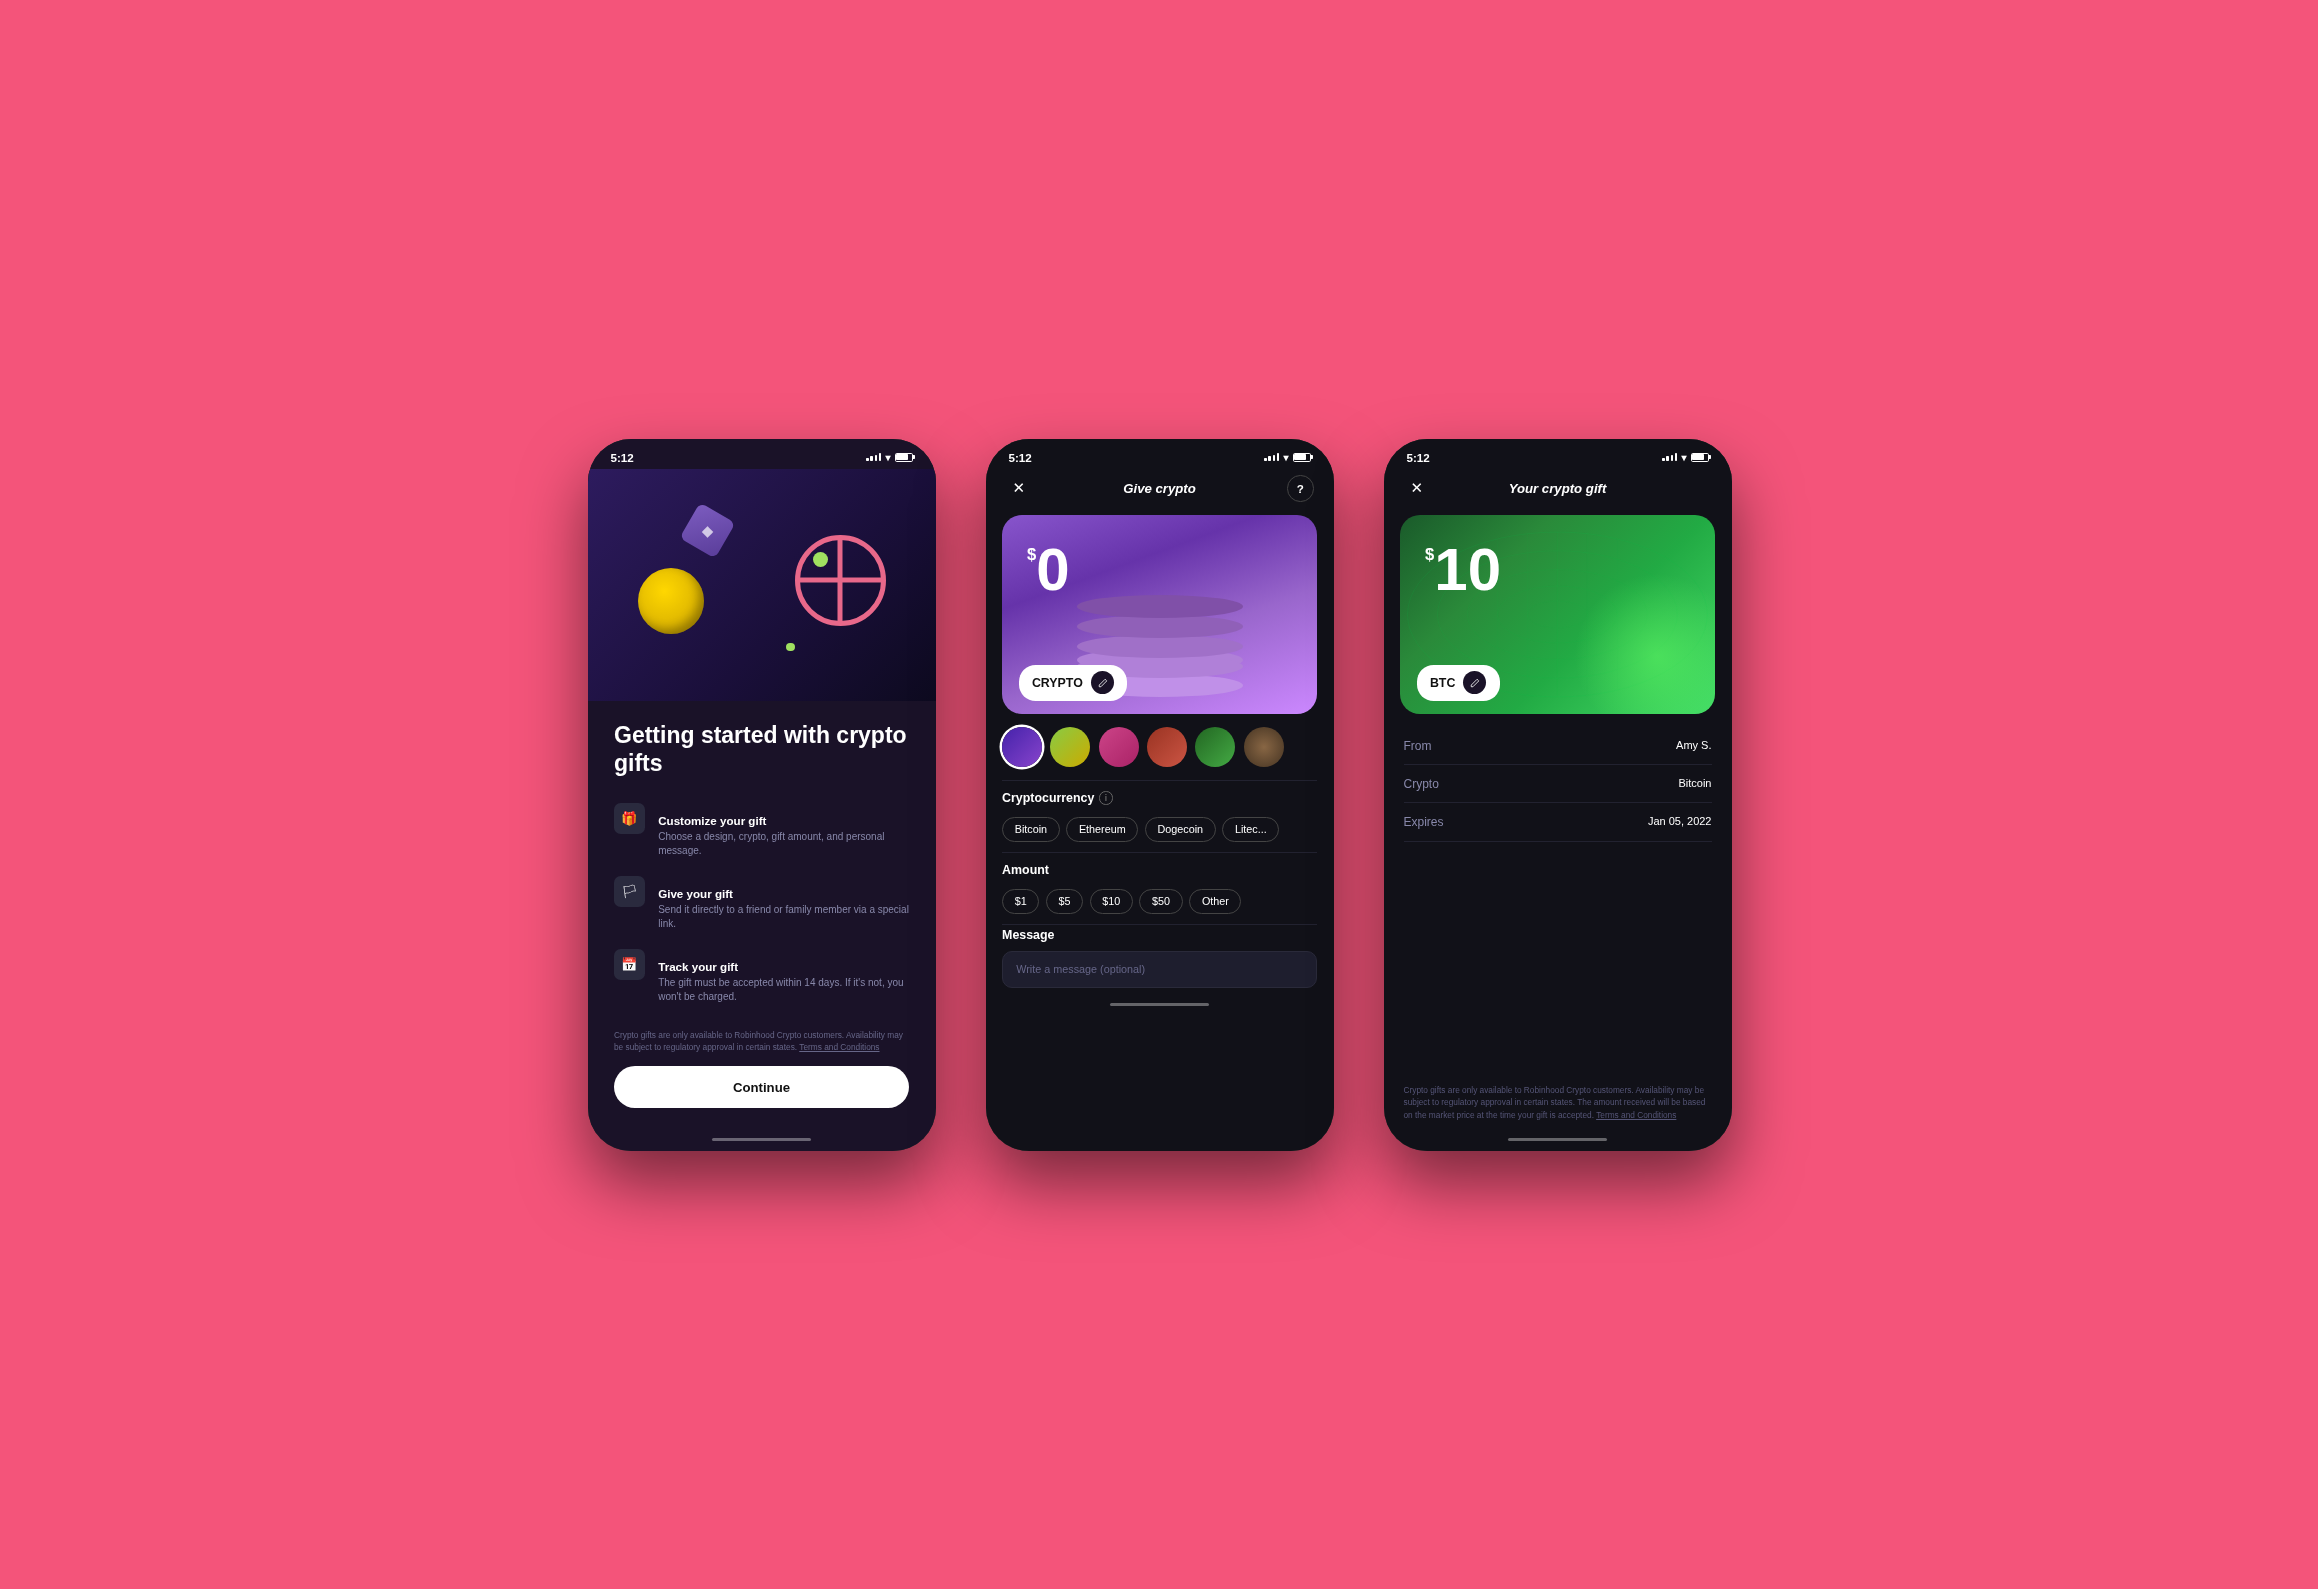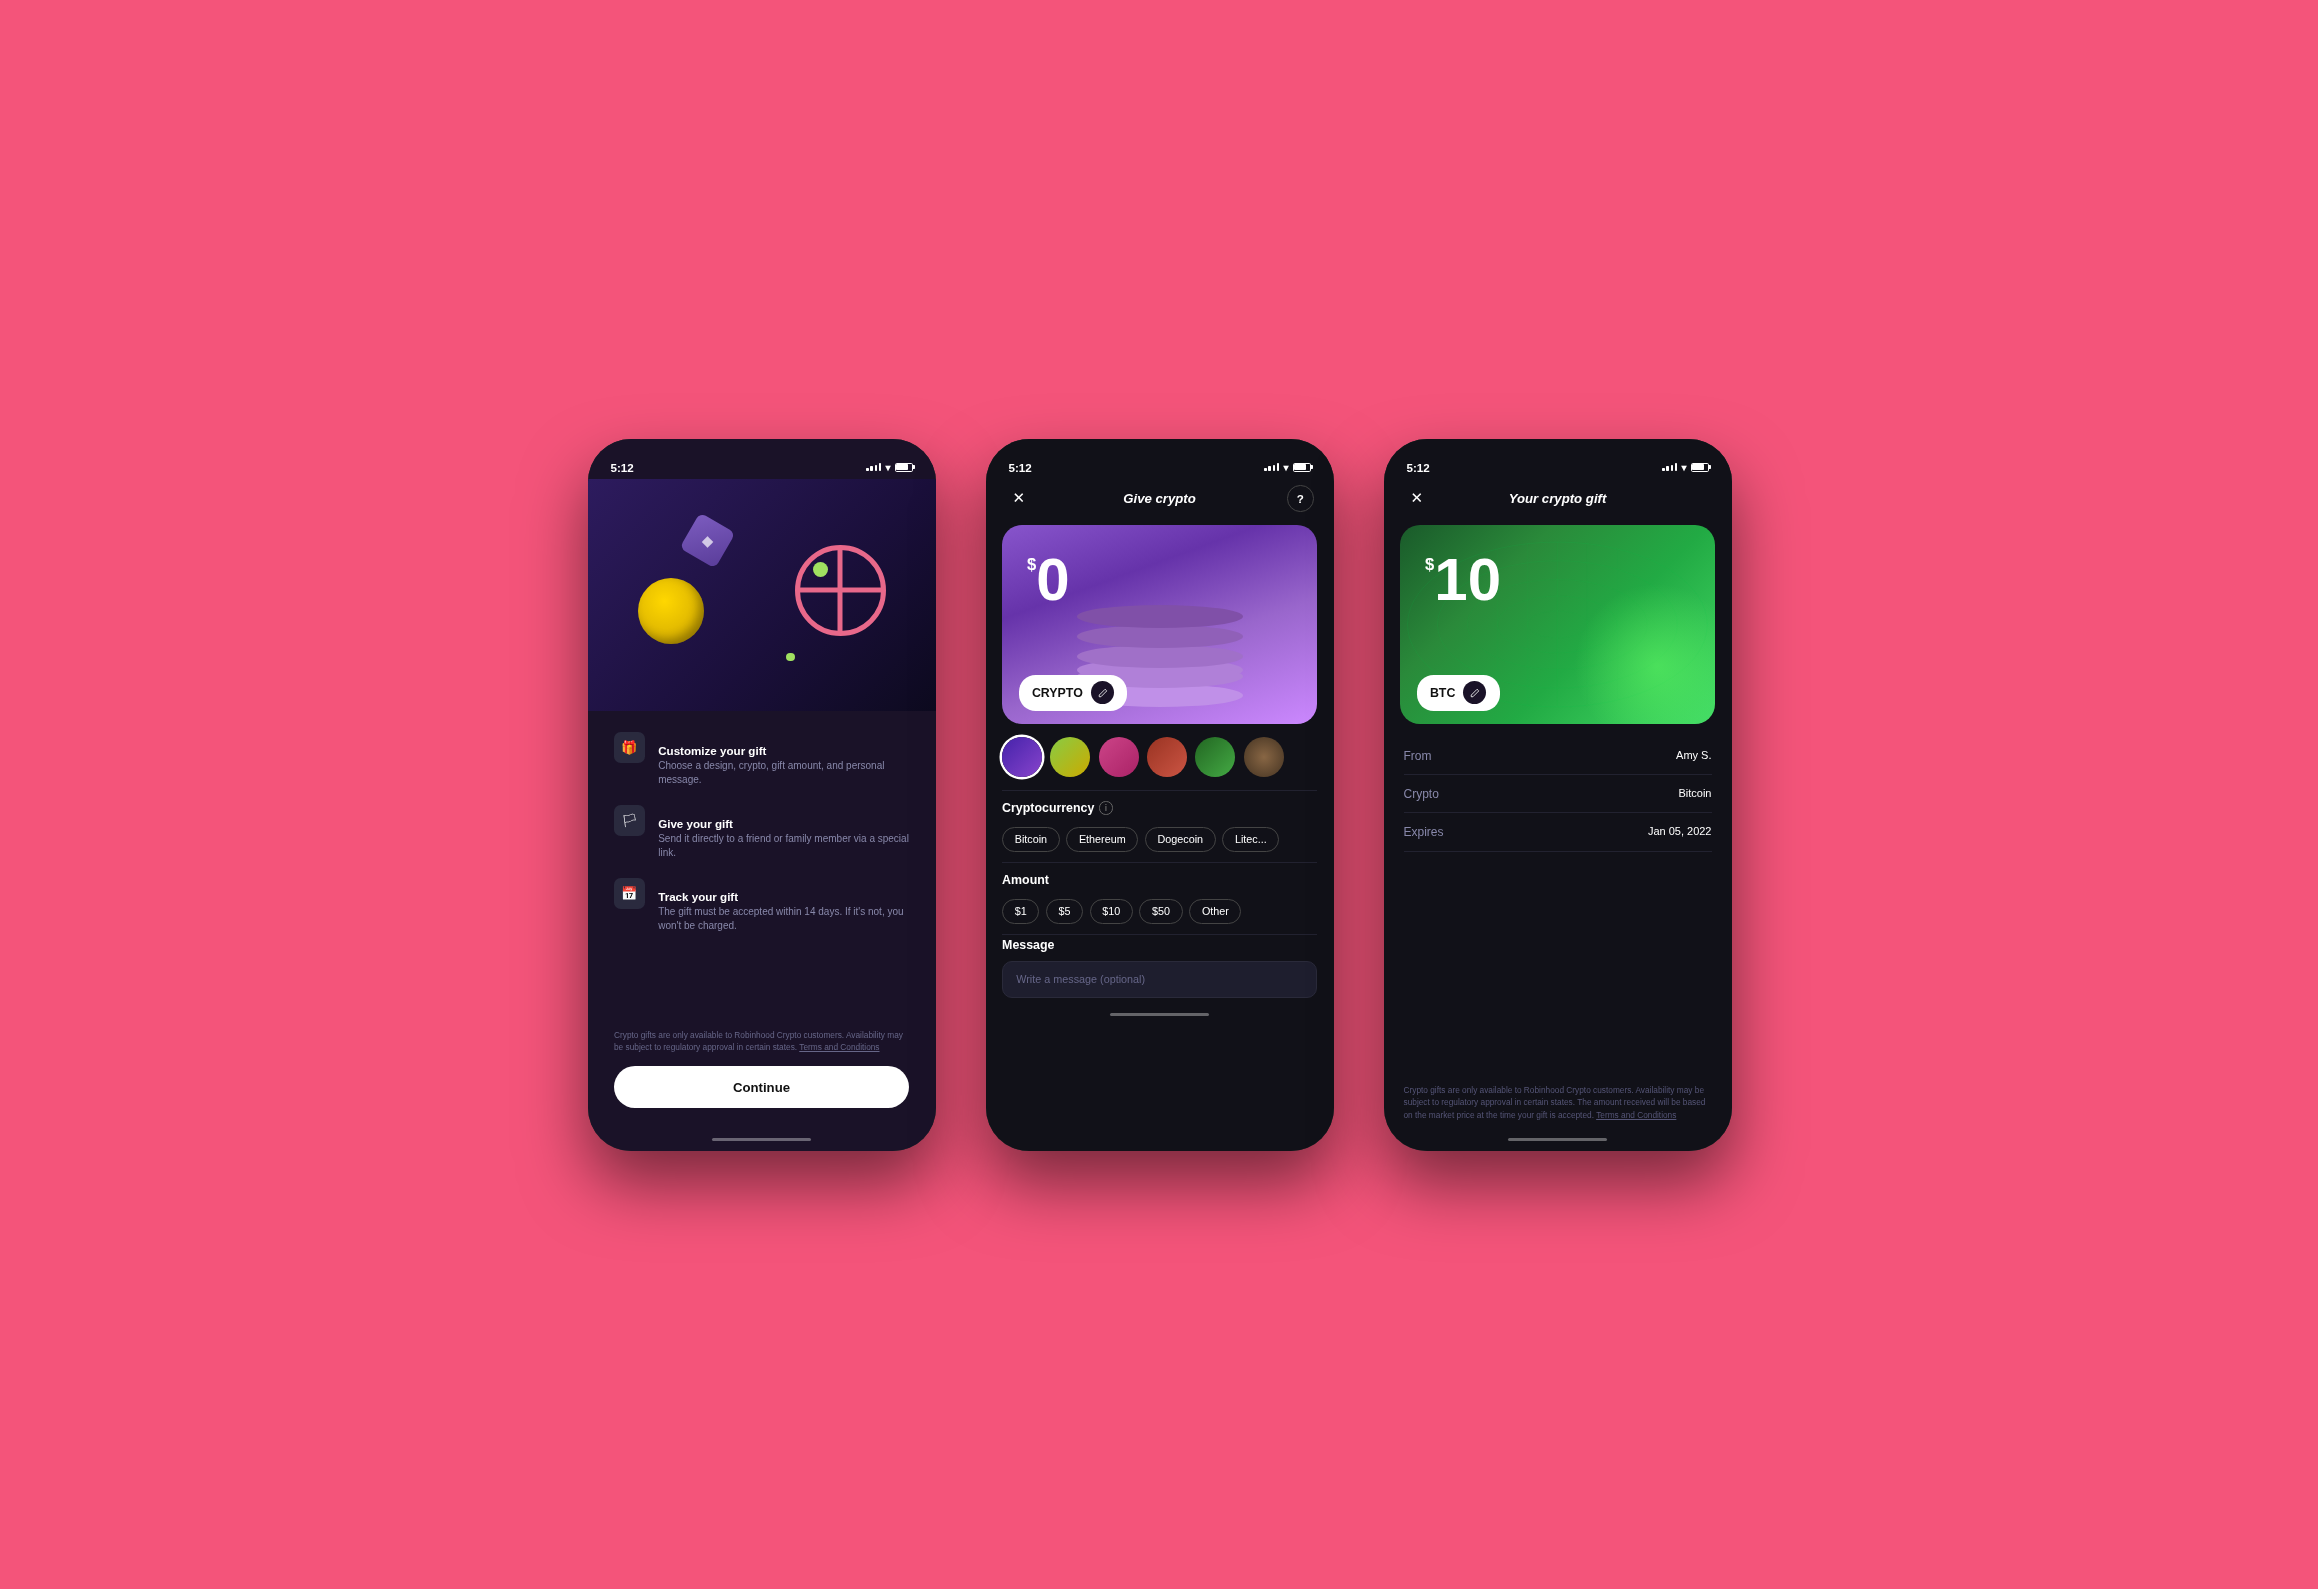--- a/index.html
+++ b/index.html
@@ -41,21 +41,20 @@
 
     
     .status-bar {
       display: flex;
       justify-content: space-between;
       padding: 11.6px 23px 5px;
       color: white;
       font-size: 10.8px;
       font-weight: 600;
       flex-shrink: 0;
-      margin-top: 10px;
     }
     .status-time { font-weight: 700; font-size: 11.6px; }
     .status-icons { display: flex; gap: 4.1px; align-items: center; }
     .signal-bars { display: flex; gap: 1.7px; align-items: flex-end; }
     .signal-bar { width: 2.5px; background: white; border-radius: 0.8px; }
     .signal-bar:nth-child(1) { height: 3.3px; }
     .signal-bar:nth-child(2) { height: 5px; }
     .signal-bar:nth-child(3) { height: 6.6px; }
     .signal-bar:nth-child(4) { height: 8.3px; }
     .wifi-icon { font-size: 10px; }
@@ -468,20 +467,21 @@
 
       <div class="phone1-hero">
         <div class="coin-purple"></div>
         <div class="coin-yellow"></div>
         <div class="coin-pink"></div>
         <div class="coin-green-small"></div>
         <div class="coin-green-dot"></div>
       </div>
 
       <div class="phone1-content">
+        <h1 class="phone1-title">Getting started with crypto gifts</h1>
 
         <div class="feature-item">
           <div class="feature-icon">🎁</div>
           <div class="feature-text">
             <div class="feature-title">Customize your gift</div>
             <div class="feature-desc">Choose a design, crypto, gift amount, and personal message.</div>
           </div>
         </div>
 
         <div class="feature-item">

